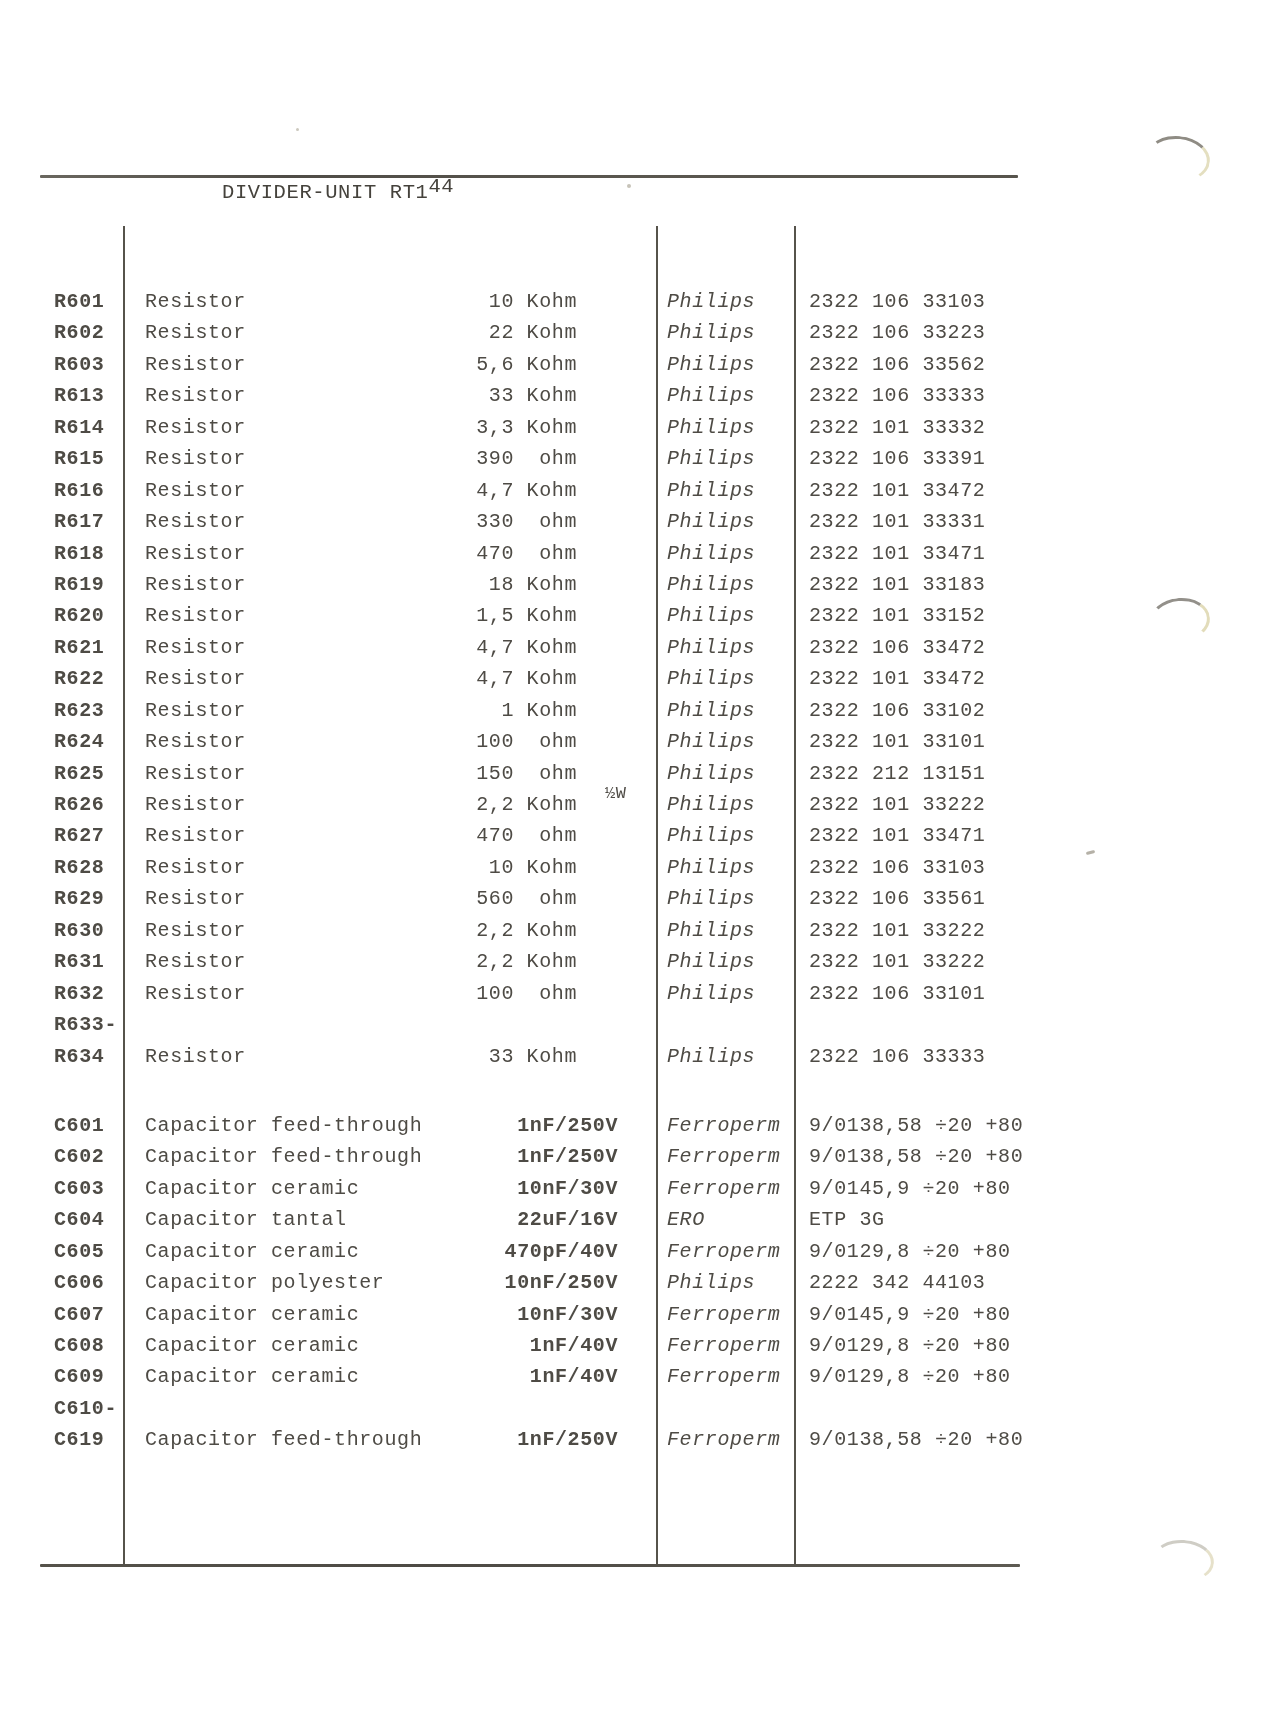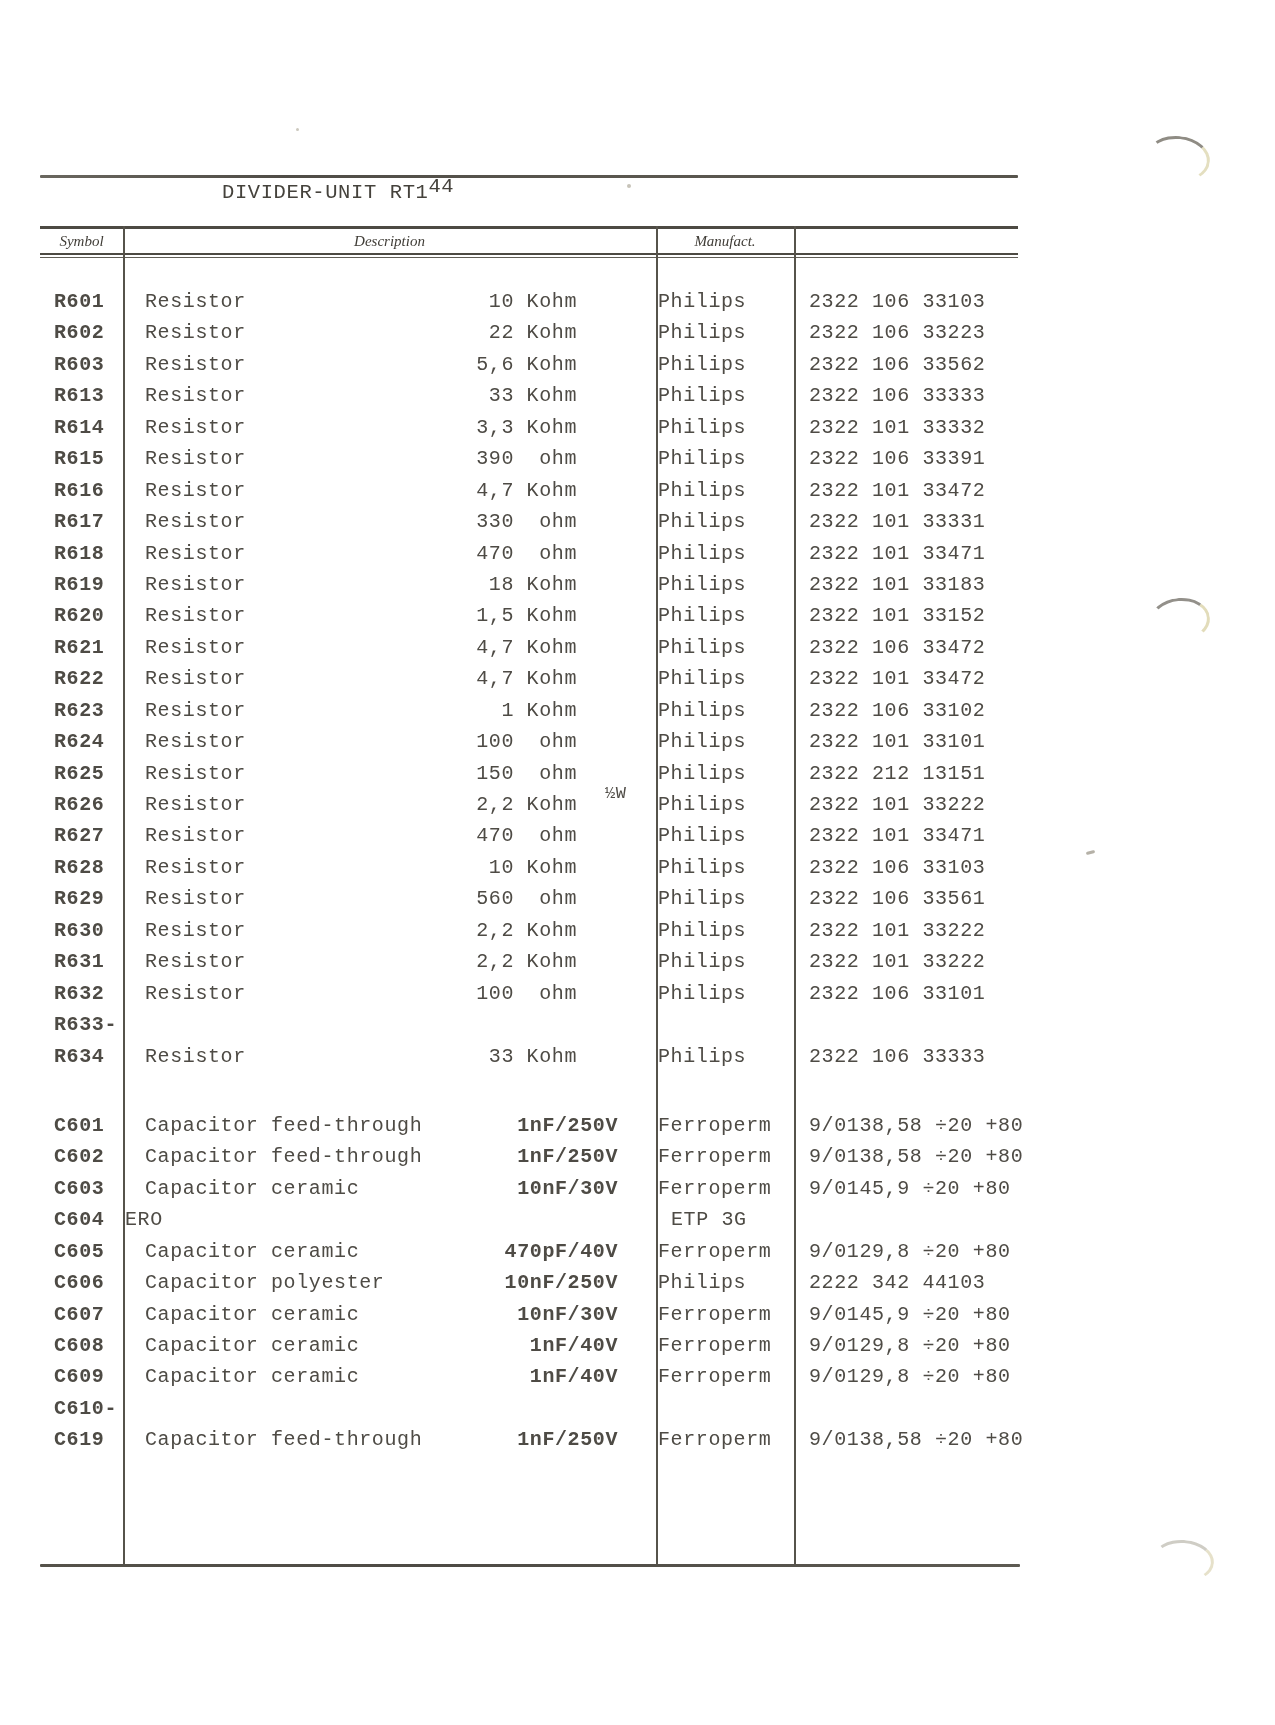--- a/index.html
+++ b/index.html
@@ -22,21 +22,21 @@
   #vline-1{left:123px;} #vline-2{left:656px;} #vline-3{left:794px;}
   .tbody{position:absolute;left:40px;top:259px;width:985px;padding-top:27px;}
   .row{display:grid;grid-template-columns:83px 533px 138px 1fr;height:31.45px;
         line-height:31.45px;font-size:20px;letter-spacing:.6px;color:#4e4b45;white-space:pre;}
   .section-gap{height:38px;}
   .c-sym{padding-left:14px;font-weight:bold;}
   .c-desc{position:relative;padding-left:22px;}
   .d-val{position:absolute;right:79px;top:0;}
   .row.cap .d-val{right:38px;font-weight:bold;}
   .d-extra{position:absolute;left:482px;top:0;font-size:17px;margin-top:20px;}
-  .c-mfr{padding-left:2px;}
+  .c-mfr{padding-left:11px;font-style:italic;}
   .c-part{padding-left:15px;}
   .arc{position:absolute;border:3px solid transparent;border-radius:50%;}
   #arc-top{left:1146px;top:136px;width:58px;height:40px;border-top-color:#8f8c84;
         border-right-color:rgba(206,196,140,.55);transform:rotate(6deg);}
   #arc-mid{left:1150px;top:598px;width:54px;height:38px;border-top-color:#93908a;
         border-right-color:rgba(206,196,140,.6);transform:rotate(-5deg);}
   #arc-bottom{left:1152px;top:1540px;width:56px;height:36px;border-top-color:rgba(160,156,140,.5);
         border-right-color:rgba(205,196,150,.5);transform:rotate(4deg);}
   .speck-a{position:absolute;left:1086px;top:851px;width:9px;height:3px;background:#b5b1a7;
         border-radius:2px;transform:rotate(-15deg);}
@@ -45,26 +45,20 @@
 </style>
 </head>
 <body>
 
 <div class="page">
 
   <div class="rule-top"></div>
 
   <div class="title"><span>DIVIDER-UNIT RT1</span><span class="sup">44</span></div>
 
-  <div class="thead">
-    <div class="th">Symbol</div>
-    <div class="th">Description</div>
-    <div class="th">Manufact.</div>
-    <div class="th"></div>
-  </div>
 
   <div class="vline" id="vline-1"></div>
   <div class="vline" id="vline-2"></div>
   <div class="vline" id="vline-3"></div>
 
   <div class="tbody">
       <div class="row"><div class="c-sym">R601</div><div class="c-desc"><span class="d-name">Resistor</span><span class="d-val"> 10 Kohm</span></div><div class="c-mfr">Philips</div><div class="c-part">2322 106 33103</div></div>
       <div class="row"><div class="c-sym">R602</div><div class="c-desc"><span class="d-name">Resistor</span><span class="d-val"> 22 Kohm</span></div><div class="c-mfr">Philips</div><div class="c-part">2322 106 33223</div></div>
       <div class="row"><div class="c-sym">R603</div><div class="c-desc"><span class="d-name">Resistor</span><span class="d-val">5,6 Kohm</span></div><div class="c-mfr">Philips</div><div class="c-part">2322 106 33562</div></div>
       <div class="row"><div class="c-sym">R613</div><div class="c-desc"><span class="d-name">Resistor</span><span class="d-val"> 33 Kohm</span></div><div class="c-mfr">Philips</div><div class="c-part">2322 106 33333</div></div>
@@ -86,21 +80,21 @@
       <div class="row"><div class="c-sym">R629</div><div class="c-desc"><span class="d-name">Resistor</span><span class="d-val">560  ohm</span></div><div class="c-mfr">Philips</div><div class="c-part">2322 106 33561</div></div>
       <div class="row"><div class="c-sym">R630</div><div class="c-desc"><span class="d-name">Resistor</span><span class="d-val">2,2 Kohm</span></div><div class="c-mfr">Philips</div><div class="c-part">2322 101 33222</div></div>
       <div class="row"><div class="c-sym">R631</div><div class="c-desc"><span class="d-name">Resistor</span><span class="d-val">2,2 Kohm</span></div><div class="c-mfr">Philips</div><div class="c-part">2322 101 33222</div></div>
       <div class="row"><div class="c-sym">R632</div><div class="c-desc"><span class="d-name">Resistor</span><span class="d-val">100  ohm</span></div><div class="c-mfr">Philips</div><div class="c-part">2322 106 33101</div></div>
       <div class="row"><div class="c-sym">R633-</div><div class="c-desc"></div><div class="c-mfr"></div><div class="c-part"></div></div>
       <div class="row"><div class="c-sym">R634</div><div class="c-desc"><span class="d-name">Resistor</span><span class="d-val"> 33 Kohm</span></div><div class="c-mfr">Philips</div><div class="c-part">2322 106 33333</div></div>
       <div class="section-gap"></div>
       <div class="row cap"><div class="c-sym">C601</div><div class="c-desc"><span class="d-name">Capacitor feed-through</span><span class="d-val">1nF/250V</span></div><div class="c-mfr">Ferroperm</div><div class="c-part">9/0138,58 ÷20 +80</div></div>
       <div class="row cap"><div class="c-sym">C602</div><div class="c-desc"><span class="d-name">Capacitor feed-through</span><span class="d-val">1nF/250V</span></div><div class="c-mfr">Ferroperm</div><div class="c-part">9/0138,58 ÷20 +80</div></div>
       <div class="row cap"><div class="c-sym">C603</div><div class="c-desc"><span class="d-name">Capacitor ceramic</span><span class="d-val">10nF/30V</span></div><div class="c-mfr">Ferroperm</div><div class="c-part">9/0145,9 ÷20 +80</div></div>
-      <div class="row cap"><div class="c-sym">C604</div><div class="c-mfr">ERO</div><div class="c-part">ETP 3G</div></div>
+      <div class="row cap"><div class="c-sym">C604</div><div class="c-desc"><span class="d-name">Capacitor tantal</span><span class="d-val">22uF/16V</span></div><div class="c-mfr">ERO</div><div class="c-part">ETP 3G</div></div>
       <div class="row cap"><div class="c-sym">C605</div><div class="c-desc"><span class="d-name">Capacitor ceramic</span><span class="d-val">470pF/40V</span></div><div class="c-mfr">Ferroperm</div><div class="c-part">9/0129,8 ÷20 +80</div></div>
       <div class="row cap"><div class="c-sym">C606</div><div class="c-desc"><span class="d-name">Capacitor polyester</span><span class="d-val">10nF/250V</span></div><div class="c-mfr">Philips</div><div class="c-part">2222 342 44103</div></div>
       <div class="row cap"><div class="c-sym">C607</div><div class="c-desc"><span class="d-name">Capacitor ceramic</span><span class="d-val">10nF/30V</span></div><div class="c-mfr">Ferroperm</div><div class="c-part">9/0145,9 ÷20 +80</div></div>
       <div class="row cap"><div class="c-sym">C608</div><div class="c-desc"><span class="d-name">Capacitor ceramic</span><span class="d-val">1nF/40V</span></div><div class="c-mfr">Ferroperm</div><div class="c-part">9/0129,8 ÷20 +80</div></div>
       <div class="row cap"><div class="c-sym">C609</div><div class="c-desc"><span class="d-name">Capacitor ceramic</span><span class="d-val">1nF/40V</span></div><div class="c-mfr">Ferroperm</div><div class="c-part">9/0129,8 ÷20 +80</div></div>
       <div class="row"><div class="c-sym">C610-</div><div class="c-desc"></div><div class="c-mfr"></div><div class="c-part"></div></div>
       <div class="row cap"><div class="c-sym">C619</div><div class="c-desc"><span class="d-name">Capacitor feed-through</span><span class="d-val">1nF/250V</span></div><div class="c-mfr">Ferroperm</div><div class="c-part">9/0138,58 ÷20 +80</div></div>
     </div>
 
   <div class="rule-bottom"></div>

